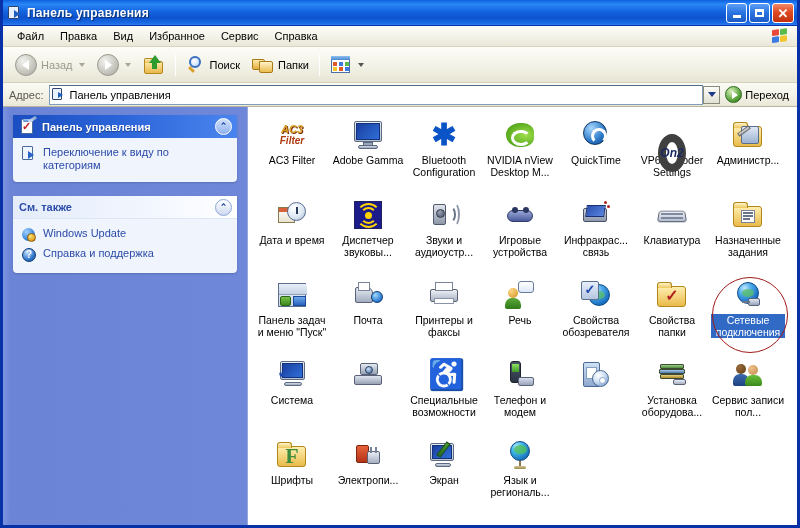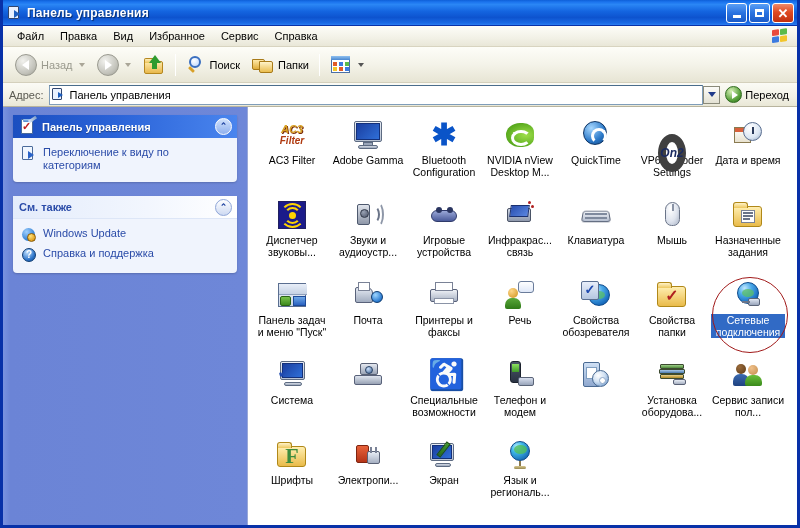--- a/index.html
+++ b/index.html
@@ -905,20 +905,28 @@
           <div class="ci-label">QuickTime</div>
         </div>
 
         <div class="ci">
           <div class="ci-img">
             <div class="on2">On2</div>
           </div>
           <div class="ci-label">VP6 Decoder Settings</div>
         </div>
 
+        <div class="ci">
+          <div class="ci-img">
+            <div class="folder"></div>
+              <div class="admin-box"></div>
+              <div class="tool-wr"></div>
+          </div>
+          <div class="ci-label">Администр...</div>
+        </div>
 
         <div class="ci">
           <div class="ci-img">
             <div class="calen"></div>
               <div class="clockface"></div>
           </div>
           <div class="ci-label">Дата и время</div>
         </div>
 
         <div class="ci">
@@ -962,27 +970,20 @@
 
         <div class="ci">
           <div class="ci-img">
             <div class="kbd"></div>
             <div style="position:absolute;left:5px;top:14px;width:22px;height:2px;background:#7f8a9e;"></div>
             <div style="position:absolute;left:5px;top:18px;width:22px;height:2px;background:#7f8a9e;"></div>
           </div>
           <div class="ci-label">Клавиатура</div>
         </div>
 
-        <div class="ci">
-          <div class="ci-img">
-            <div class="mouse"></div>
-            <div style="position:absolute;left:16px;top:5px;width:2px;height:7px;background:#8a93a6;"></div>
-          </div>
-          <div class="ci-label">Мышь</div>
-        </div>
 
         <div class="ci">
           <div class="ci-img">
             <div class="folder"></div>
             <div style="position:absolute;left:9px;top:11px;width:14px;height:13px;background:#fff;border:1px solid #7a8296;"></div>
             <div style="position:absolute;left:11px;top:13px;width:10px;height:1.5px;background:#6a7488;"></div>
             <div style="position:absolute;left:11px;top:16px;width:10px;height:1.5px;background:#6a7488;"></div>
             <div style="position:absolute;left:11px;top:19px;width:7px;height:1.5px;background:#6a7488;"></div>
           </div>
           <div class="ci-label">Назначенные задания</div>

